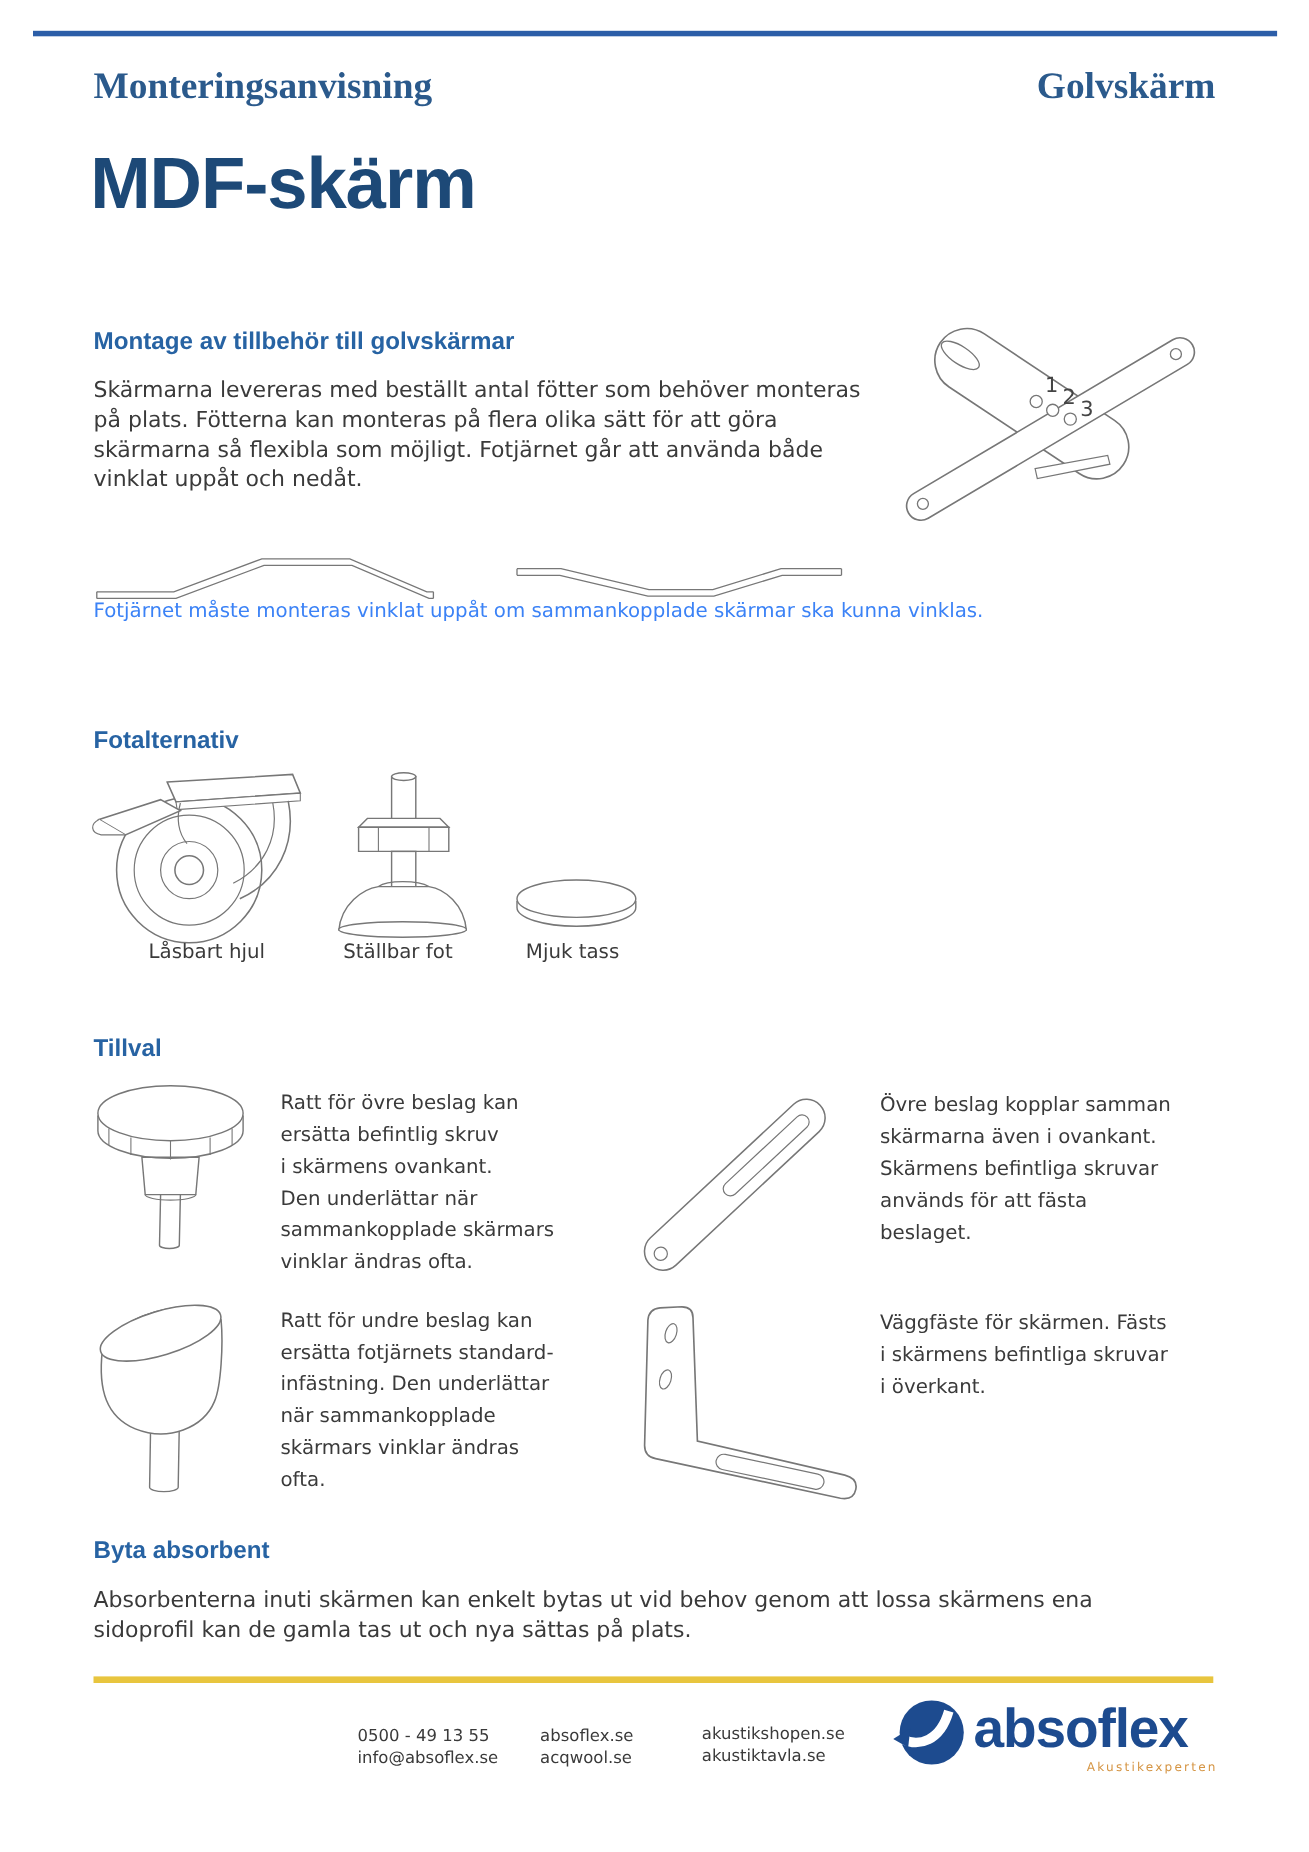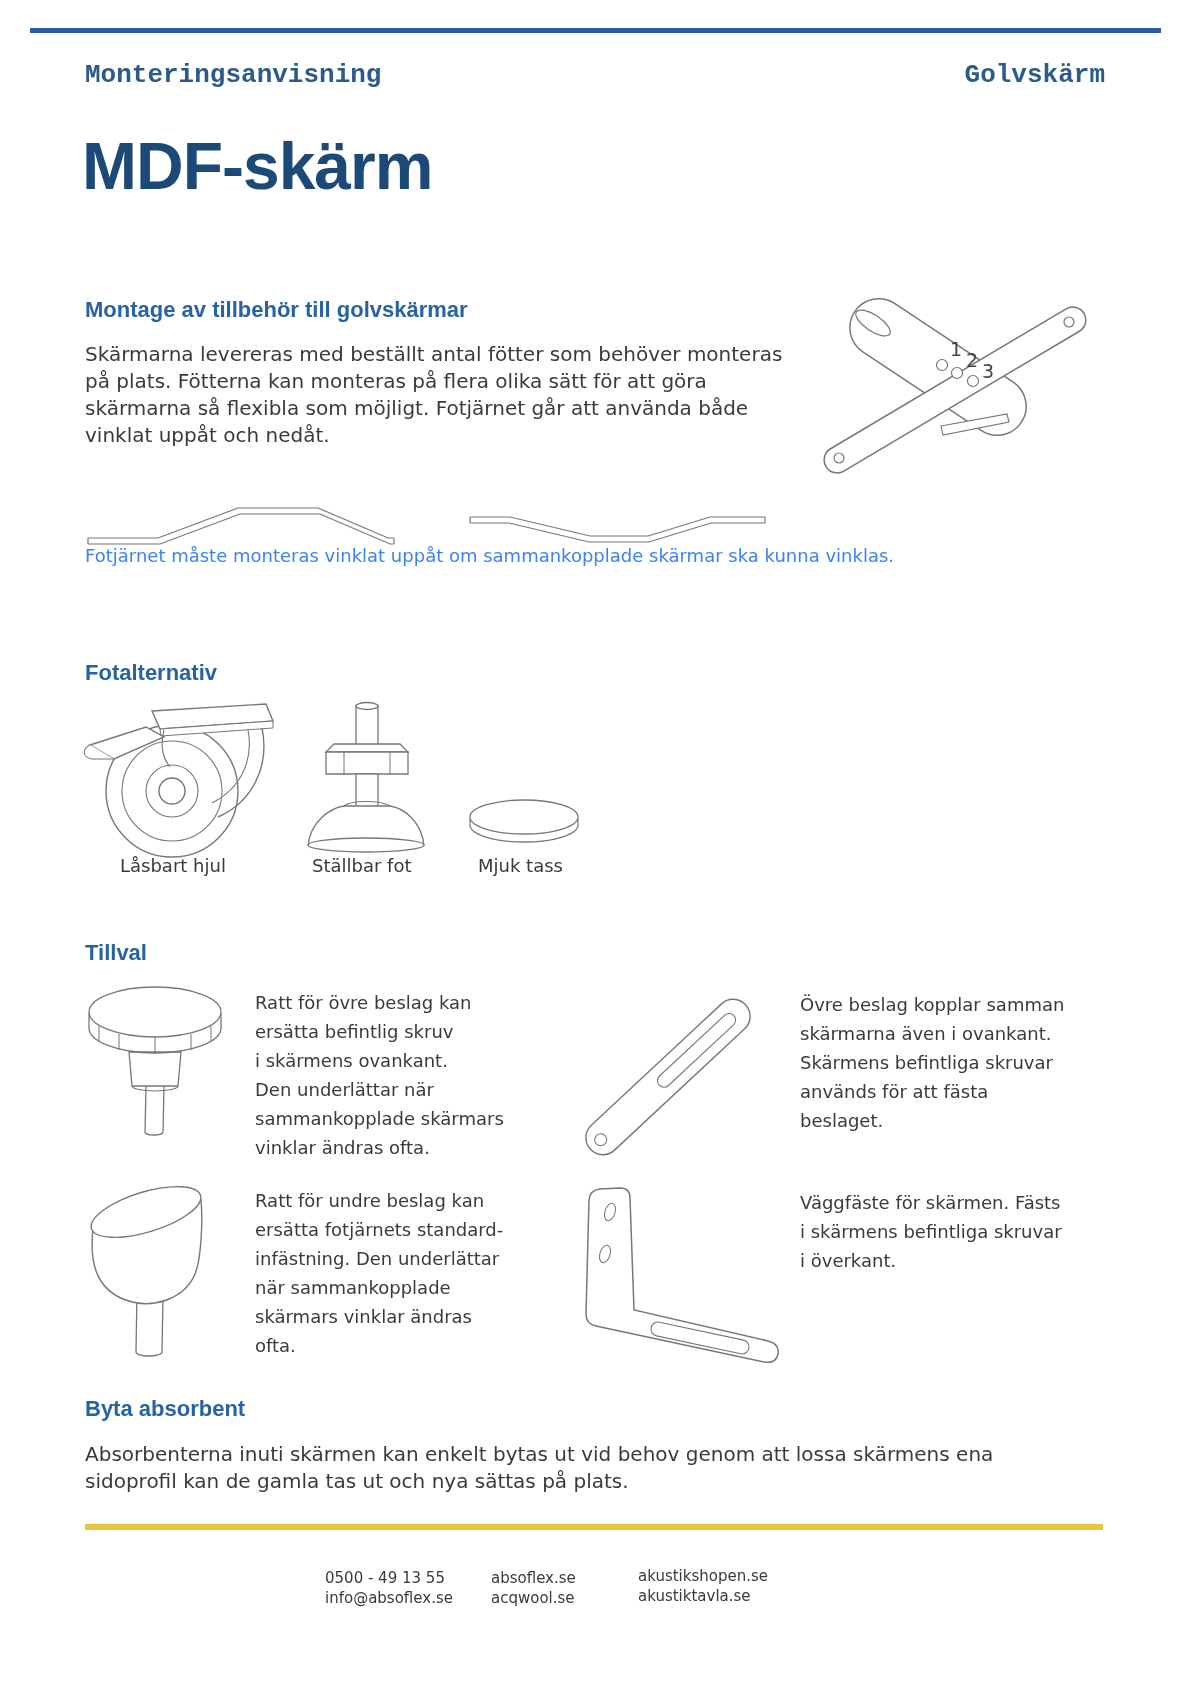--- a/index.html
+++ b/index.html
@@ -1,20 +1,20 @@
 <!DOCTYPE html>
 <html><head>
 <meta charset="utf-8">
 <style>
   html,body{margin:0;padding:0;background:#fff;}
   #page{position:relative;width:1190px;height:1684px;background:#fff;overflow:hidden;
         font-family:"DejaVu Sans",sans-serif;color:#3a3a3a;}
   .abs{position:absolute;}
   .rule{position:absolute;}
-  .hdr-label{font-family:Liberation Mono, monospace;font-weight:bold;font-size:26px;color:#2b5a8c;}
+  .hdr-label{font-family:Liberation Serif, serif;font-weight:bold;font-size:34px;color:#2b5a8c;}
   .doc-title{font-family:"Liberation Sans",sans-serif;font-weight:bold;font-size:66px;color:#1d4977;letter-spacing:-1px;}
   .sec-h{font-family:"Liberation Sans",sans-serif;font-weight:bold;font-size:22px;color:#2763a3;}
   .body-txt{font-size:20px;line-height:27px;color:#3a3a3a;white-space:pre-line;}
   .note-txt{font-size:18px;color:#3b82f6;white-space:nowrap;}
   .opt-label{font-size:18px;color:#3a3a3a;}
   .tv-txt{font-size:18px;line-height:29px;color:#3a3a3a;white-space:pre-line;}
   .ft-txt{font-size:15px;line-height:20px;color:#3a3a3a;white-space:pre-line;}
   .logo-word{font-family:"Liberation Sans",sans-serif;font-weight:bold;font-size:50px;color:#1d4b8f;letter-spacing:-1px;}
   .logo-tag{font-size:11px;letter-spacing:2px;color:#d59544;text-align:right;}
   svg{display:block;}
@@ -120,21 +120,21 @@
 
   <div class="abs" style="left:467px;top:795px;width:115px;height:52px;">
     <svg viewBox="0 0 115 52" width="115" height="52">
       <g fill="#fff" stroke="#777" stroke-width="1.3">
         <ellipse cx="57" cy="22" rx="54" ry="17"></ellipse>
         <path d="M3,24 L3,30 A54,17 0 0 0 111,30 L111,24" fill="none"></path>
       </g>
     </svg>
   </div>
 
-  <div class="abs opt-label" style="left:120px;top:855px;">Låsbart hjul</div>
+  <div class="abs opt-label" style="left:135px;top:855px;">Låsbart hjul</div>
   <div class="abs opt-label" style="left:312px;top:855px;">Ställbar fot</div>
   <div class="abs opt-label" style="left:478px;top:855px;">Mjuk tass</div>
 
   <div class="abs sec-h" style="left:85px;top:940px;">Tillval</div>
 
   <div class="abs" style="left:85px;top:982px;width:140px;height:156px;">
     <svg viewBox="0 0 140 156" width="140" height="156">
       <g fill="#fff" stroke="#777" stroke-width="1.3">
         <path d="M61,104 L60,150 M79,104 L78,150 M60,150 A9,3 0 0 0 78,150" fill="none"></path>
         <path d="M44,70 L96,70 L93,104 L47,104 Z"></path>
@@ -205,14 +205,23 @@
 
   <div class="rule" style="left:85px;top:1524px;width:1018px;height:6px;background:#e8c53e;"></div>
 
   <div class="abs ft-txt" style="left:325px;top:1568px;">0500 - 49 13 55
 info@absoflex.se</div>
   <div class="abs ft-txt" style="left:491px;top:1568px;">absoflex.se
 acqwool.se</div>
   <div class="abs ft-txt" style="left:638px;top:1566px;">akustikshopen.se
 akustiktavla.se</div>
 
+  <div class="abs" style="left:812px;top:1538px;width:300px;height:80px;">
+    <svg viewBox="0 0 72 72" width="70" height="70" style="position:absolute;left:0;top:2px;">
+      <circle cx="36" cy="36" r="30" fill="#1d4b8f"></circle>
+      <path d="M8,42 C24,50 44,44 52,16" stroke="#fff" stroke-width="9" fill="none"></path>
+      <path d="M0,42 L16,32 L14,50 Z" fill="#1d4b8f"></path>
+    </svg>
+    <div class="logo-word" style="position:absolute;left:73px;top:4px;">absoflex</div>
+    <div class="logo-tag" style="position:absolute;left:160px;top:62px;width:135px;">Akustikexperten</div>
+  </div>
 
 </div>
 
 </body></html>

